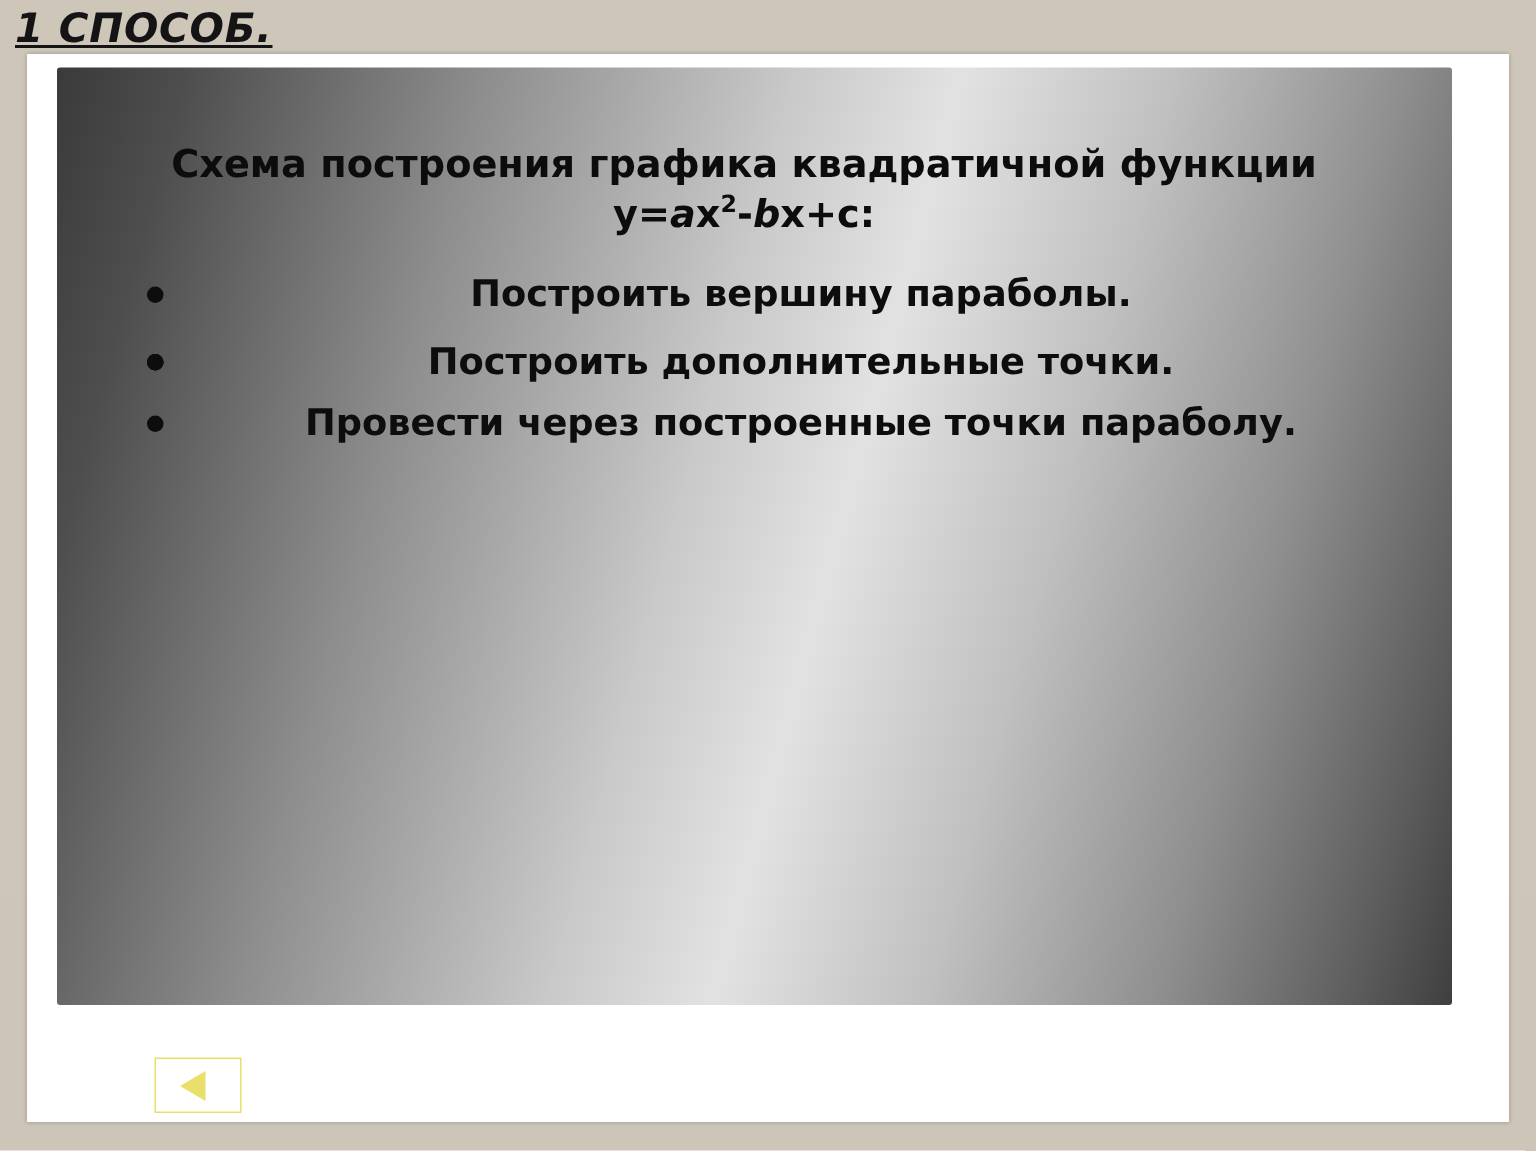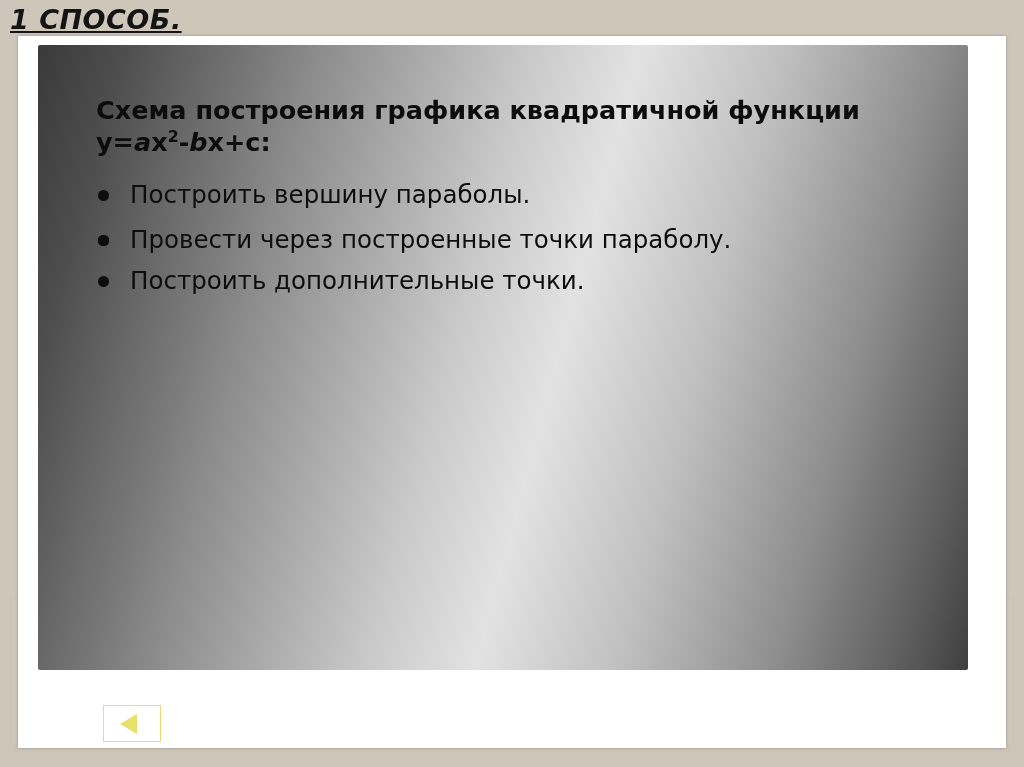--- a/index.html
+++ b/index.html
@@ -13,20 +13,21 @@
     font-family: "DejaVu Sans", sans-serif;
     background: #cdc5b8;
   }
 
   
   .slide {
     position: relative;
     width: 1024px;
     height: 597px;
     background: #cec6b9;
+    text-align: center;
   }
 
   
   .white-card {
     position: absolute;
     left: 18px;
     top: 36px;
     width: 988px;
     height: 712px;
     background: #ffffff;
@@ -98,21 +99,21 @@
   }
 
   ul.bullets {
     list-style: none;
     margin: 0;
     padding: 0;
   }
   ul.bullets li {
     position: relative;
     font-family: "DejaVu Sans", sans-serif;
-    font-weight: normal;
+    font-weight: bold;
     font-size: 24.5px;
     color: #0d0d0d;
     line-height: 1.52;
     padding-left: 34px;
     margin-bottom: 8px;
     max-width: 830px;
   }
   ul.bullets li .dot {
     position: absolute;
     left: 2px;
@@ -182,25 +183,25 @@
           <span>Построить вершину параболы.</span>
         </li>
         <li>
           <span class="dot"></span>
         </li>
         <li>
           <span class="dot"></span>
         </li>
         <li class="tight">
           <span class="dot"></span>
+          <span>Построить дополнительные точки.</span>
+        </li>
+        <li class="tight">
+          <span class="dot"></span>
           <span>Провести через построенные точки параболу.</span>
-        </li>
-        <li class="tight">
-          <span class="dot"></span>
-          <span>Построить дополнительные точки.</span>
         </li>
       </ul>
 
     </div>
   </div>
 
   <div class="back-btn">
     <span class="tri"></span>
     <span class="tri-inner"></span>
   </div>

